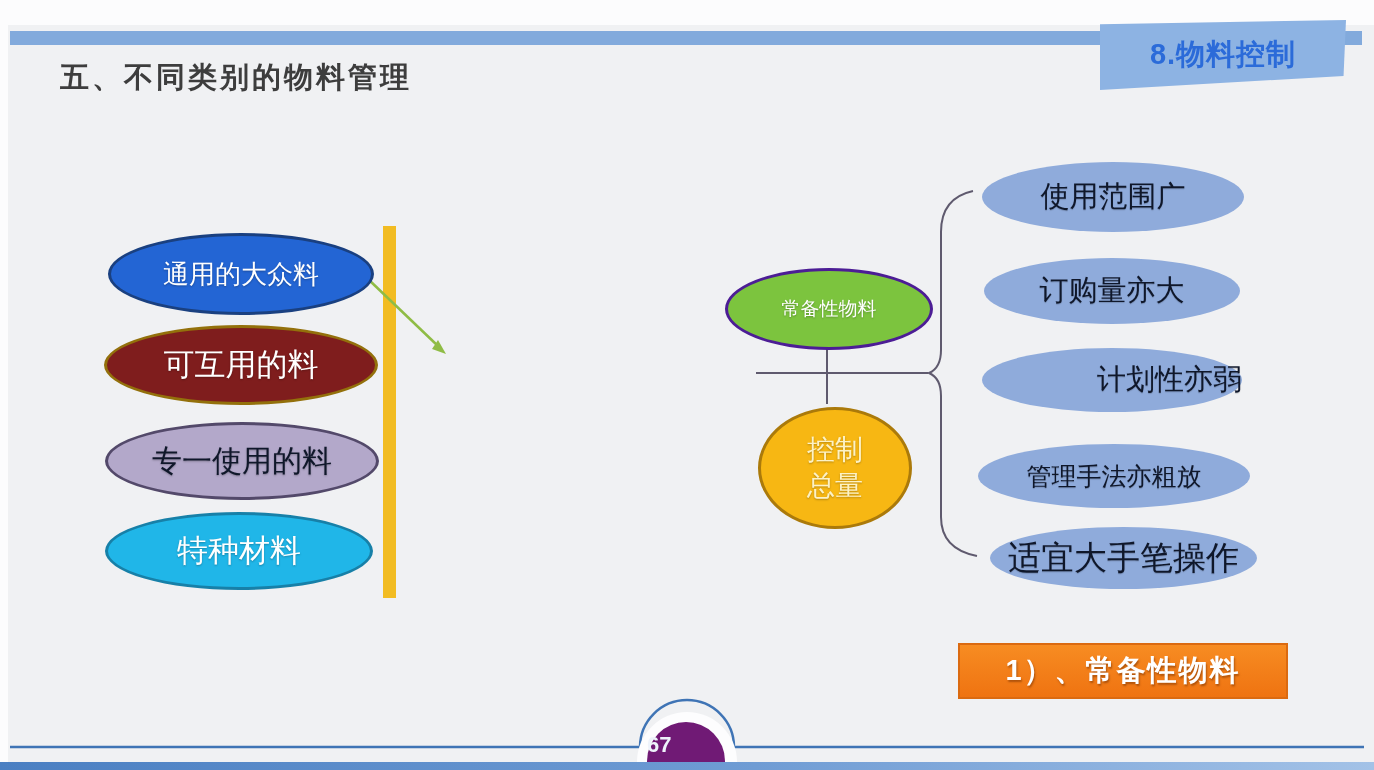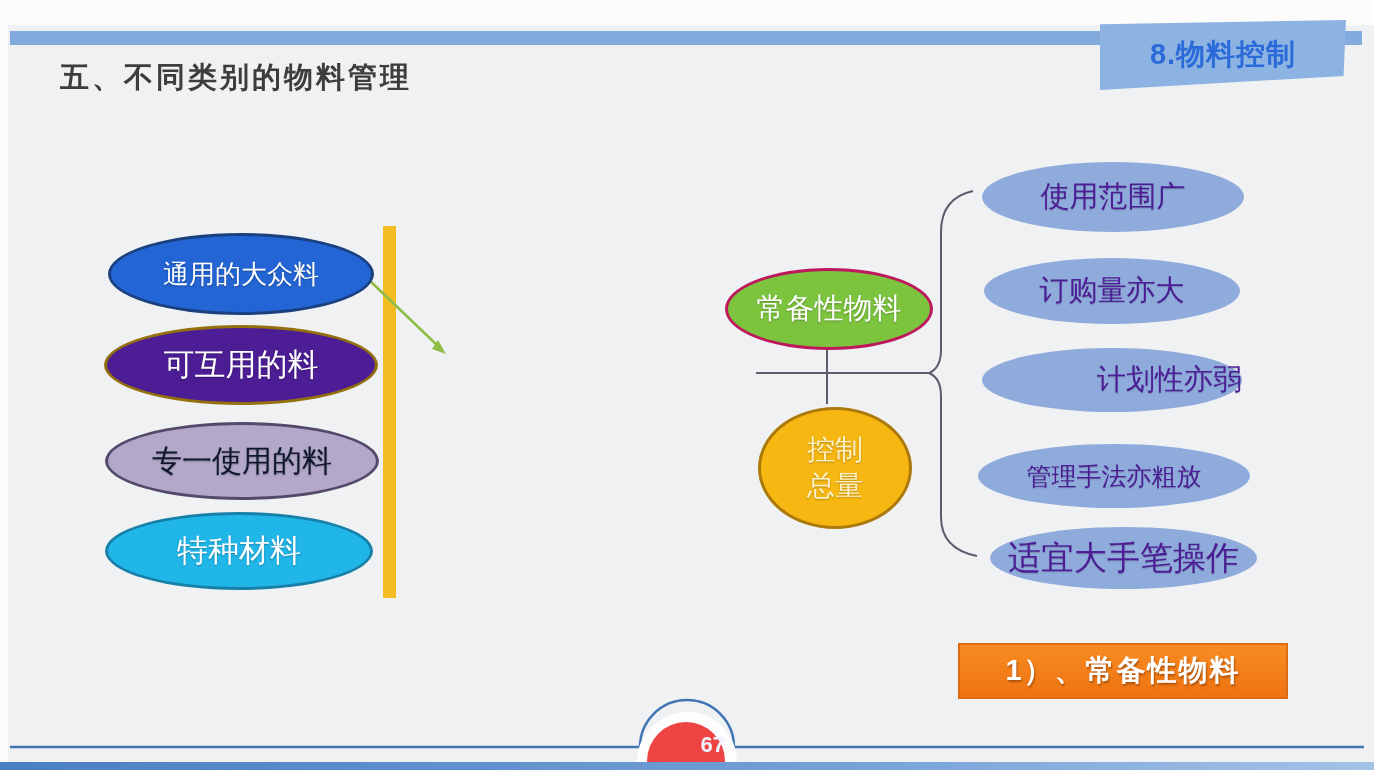--- a/index.html
+++ b/index.html
@@ -12,50 +12,50 @@
           display:flex;align-items:center;justify-content:center;}
   .ribbon span{color:#2b6bd9;font-size:29px;font-weight:bold;letter-spacing:1px;}
   .title{position:absolute;left:60px;top:58px;margin:0;font-size:29px;font-weight:600;
          color:#3d3d3d;letter-spacing:3px;z-index:2;}
   .shape{position:absolute;display:flex;align-items:center;justify-content:center;
          text-align:center;z-index:3;color:#fff;
          text-shadow:0 1px 2px rgba(0,0,0,0.28);}
   .ellipse{border-radius:50%;}
   
   .ell-blue  {left:108px;top:233px;width:260px;height:76px;background:#2365d4;border:3px solid #1a4080;font-size:26px;}
-  .ell-orange{left:104px;top:325px;width:268px;height:74px;background:#4c1d95;border:3px solid #93700b;font-size:31px;}
+  .ell-orange{left:104px;top:325px;width:268px;height:74px;background:#7f1d1d;border:3px solid #93700b;font-size:31px;}
   .ell-purple{left:105px;top:422px;width:268px;height:72px;background:#b3a8ca;border:3px solid #53496a;font-size:30px;color:#0f172a;}
   .ell-cyan  {left:105px;top:512px;width:262px;height:72px;background:#20b6e8;border:3px solid #1780a8;font-size:31px;}
   .v-bar{position:absolute;left:383px;top:226px;width:13px;height:372px;background:#f2bc22;z-index:2;}
   
   .green-circle{left:450px;top:302px;width:176px;height:176px;background:#8dc750;
                 border:3px solid #49611f;font-size:34px;line-height:1.32;color:#f3fae8;}
   
   .root-ellipse{left:725px;top:268px;width:202px;height:76px;background:#7cc43e;
-                border:3px solid #be185d;font-size:29px;justify-content:center;}
+                border:3px solid #4c1d95;font-size:19px;justify-content:center;}
   .control-circle{left:758px;top:407px;width:148px;height:116px;background:#f7b713;
                   border:3px solid #ab7a0a;font-size:28px;line-height:1.3;color:#fdf2c5;}
-  .branch{background:#8fabdb;color:#4c1d95;text-shadow:0 1px 1px rgba(0,0,0,0.18);}
+  .branch{background:#8fabdb;color:#0f172a;text-shadow:0 1px 1px rgba(0,0,0,0.18);}
   .br-1{left:982px;top:162px;width:262px;height:70px;font-size:29px;}
   .br-2{left:984px;top:258px;width:256px;height:66px;font-size:29px;}
   .br-3{left:982px;top:348px;width:260px;height:64px;font-size:29px;justify-content:flex-end;}
   .br-4{left:978px;top:444px;width:272px;height:64px;font-size:25px;}
   .br-5{left:990px;top:527px;width:267px;height:62px;font-size:33px;}
   
   .banner{position:absolute;left:958px;top:643px;width:326px;height:52px;z-index:3;
           background:linear-gradient(#f78c22,#ef7311);border:2px solid #db6a10;
           display:flex;align-items:center;justify-content:center;}
   .banner span{color:#fff;font-size:29px;font-weight:bold;letter-spacing:2px;
                text-shadow:1px 2px 2px rgba(120,50,0,0.55);text-align:right;}
   
   .badge-outer{position:absolute;left:637px;top:712px;width:100px;height:50px;
                background:#fdfdfe;border-radius:100px 100px 0 0;z-index:4;}
   .badge-inner{position:absolute;left:647px;top:722px;width:78px;height:40px;
-               background:#ef4444;border-radius:80px 80px 0 0;z-index:5;
-               display:flex;align-items:flex-end;justify-content:flex-end;}
+               background:#701a75;border-radius:80px 80px 0 0;z-index:5;
+               display:flex;align-items:flex-end;justify-content:flex-start;}
   .badge-inner span{color:#eef3fb;font-size:22px;font-weight:bold;padding-bottom:4px;}
   .bottom-bar{position:absolute;left:0;bottom:0;width:1374px;height:8px;z-index:6;
               background:linear-gradient(to right,#4a7fc2,#6f9cd4 55%,#a3c2e7);}
   svg.overlay{position:absolute;left:0;top:0;z-index:2;}
 </style>
 </head>
 <body>
 
 <div class="canvas">
   <div class="slide"></div>

